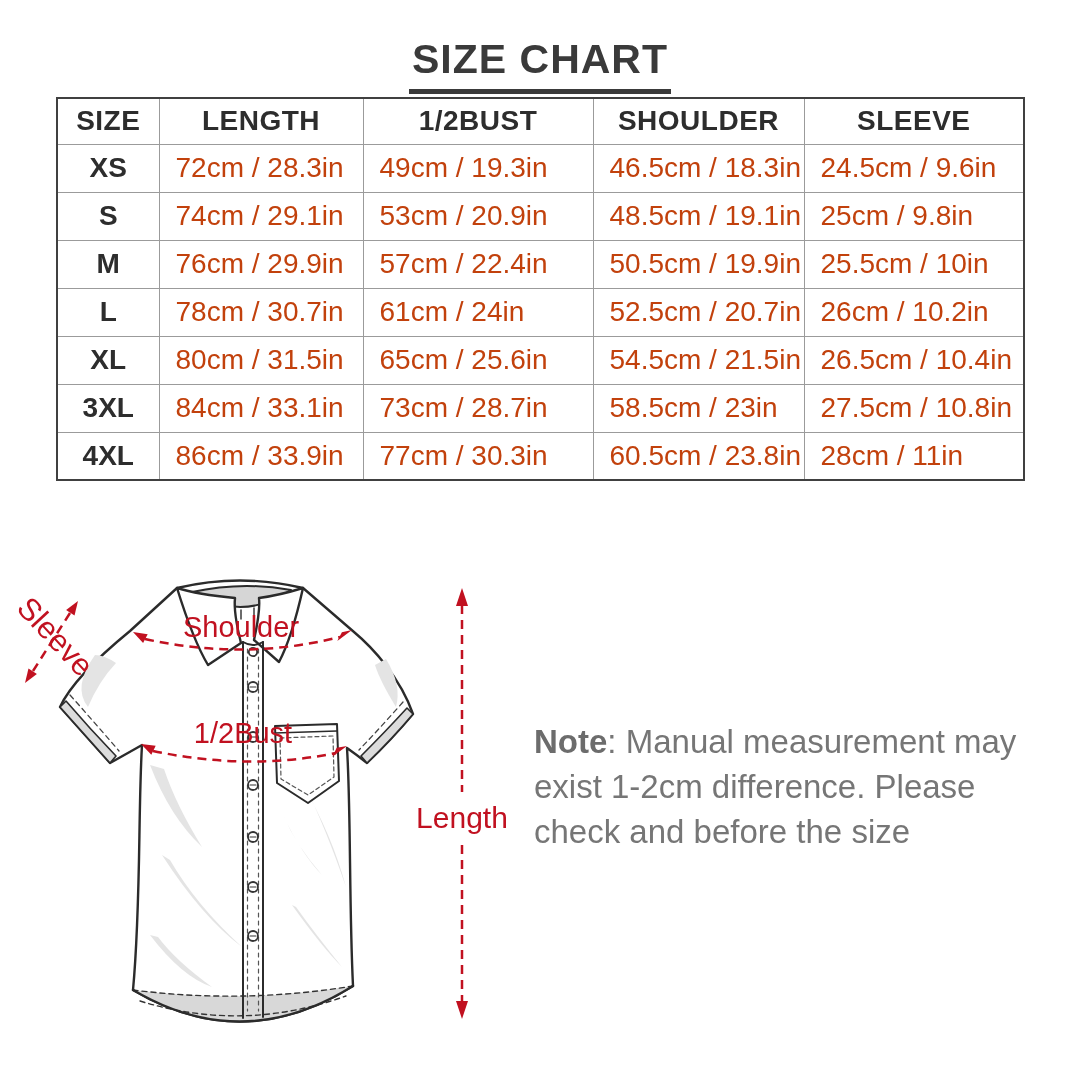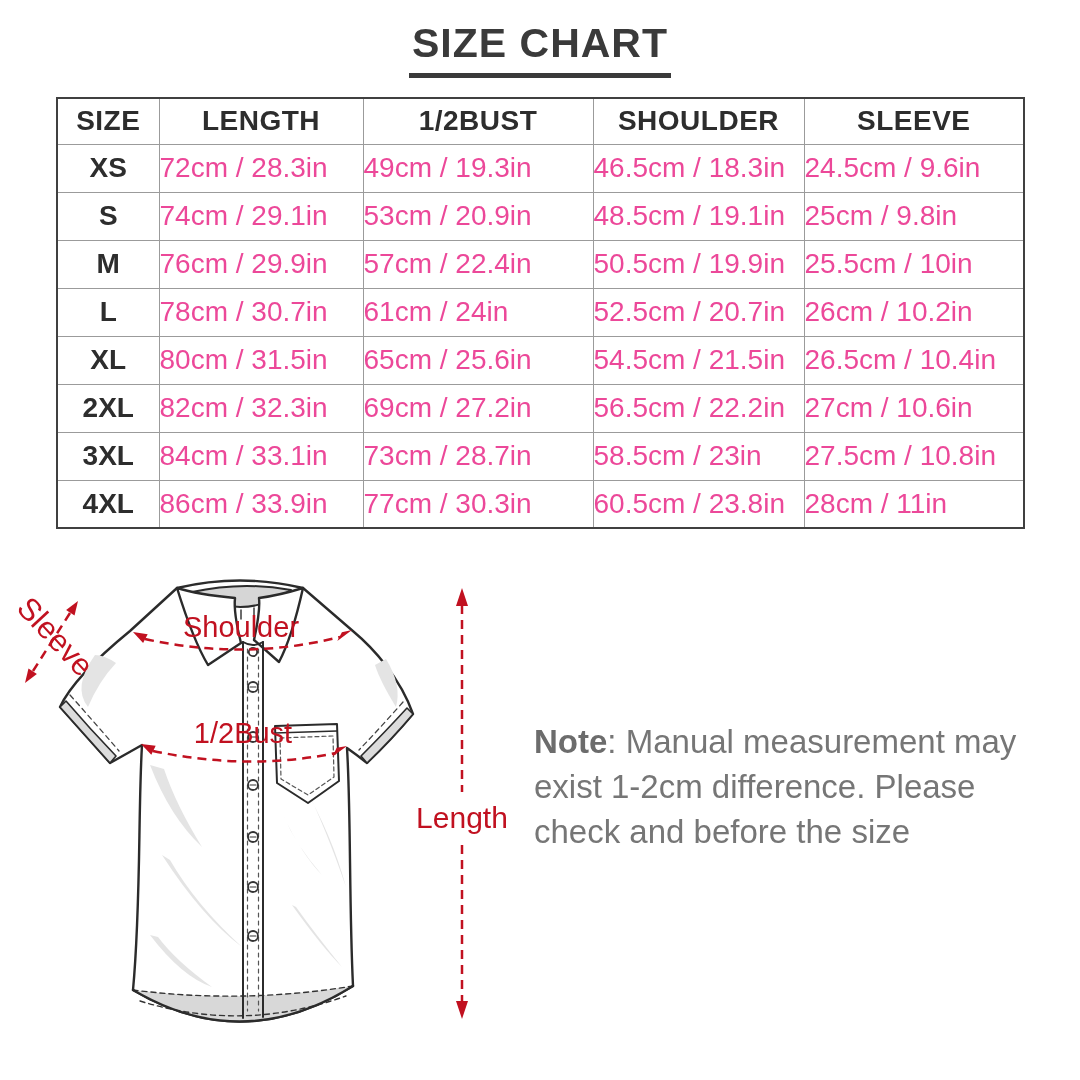--- a/index.html
+++ b/index.html
@@ -2,38 +2,38 @@
 <html><head>
 <meta charset="utf-8">
 <style>
   html,body { margin:0; padding:0; background:#ffffff; }
   .page {
     position:relative; width:1080px; height:1080px; background:#ffffff;
     font-family:"Liberation Sans", sans-serif; overflow:hidden;
   }
   .title-wrap { position:absolute; top:20px; left:0; right:0; text-align:center; }
   .title-wrap h1 {
-    display:inline-block; margin:0; padding:0 3px 6px;
+    display:inline-block; margin:16px; padding:0 3px 6px;
     font-size:41px; font-weight:700; letter-spacing:1px; color:#3a3a3a;
     border-bottom:5px solid #3a3a3a;
   }
   table.size-table {
     position:absolute; left:56px; top:97px; width:967px;
     border-collapse:collapse; table-layout:fixed; background:#fff;
     border:2px solid #404040;
   }
   .size-table th, .size-table td {
     border:1px solid #9b9b9b; vertical-align:middle; padding:0;
     overflow:hidden; white-space:nowrap;
   }
   .size-table thead tr { height:46px; }
   .size-table tbody tr { height:48px; }
   .size-table thead th { font-size:28px; font-weight:700; color:#2d2d2d; letter-spacing:0.5px; }
   .size-table tbody th { font-size:28px; font-weight:700; color:#2d2d2d;margin-top:24px; }
-  .size-table tbody td { font-size:28px; font-weight:400; color:#ec4899; }
+  .size-table tbody td { font-size:28px; font-weight:400; color:#c2410c;padding-left:16px; }
   svg.shirt { position:absolute; left:0; top:555px; width:520px; height:525px; }
   .note {
     position:absolute; left:534px; top:719px; width:530px;
     font-size:33px; line-height:45px; color:#767676;
   }
   .note b { font-weight:700; color:#6c6c6c;margin-top:20px; }
   .red-label { font-family:"Liberation Sans", sans-serif; }
 </style>
 </head>
 <body>
@@ -89,27 +89,20 @@
         <td>61cm / 24in</td>
         <td>52.5cm / 20.7in</td>
         <td>26cm / 10.2in</td>
       </tr>
       <tr>
         <th>XL</th>
         <td>80cm / 31.5in</td>
         <td>65cm / 25.6in</td>
         <td>54.5cm / 21.5in</td>
         <td>26.5cm / 10.4in</td>
-      </tr>
-      <tr>
-        <th>2XL</th>
-        <td>82cm / 32.3in</td>
-        <td>69cm / 27.2in</td>
-        <td>56.5cm / 22.2in</td>
-        <td>27cm / 10.6in</td>
       </tr>
       <tr>
         <th>3XL</th>
         <td>84cm / 33.1in</td>
         <td>73cm / 28.7in</td>
         <td>58.5cm / 23in</td>
         <td>27.5cm / 10.8in</td>
       </tr>
       <tr>
         <th>4XL</th>

